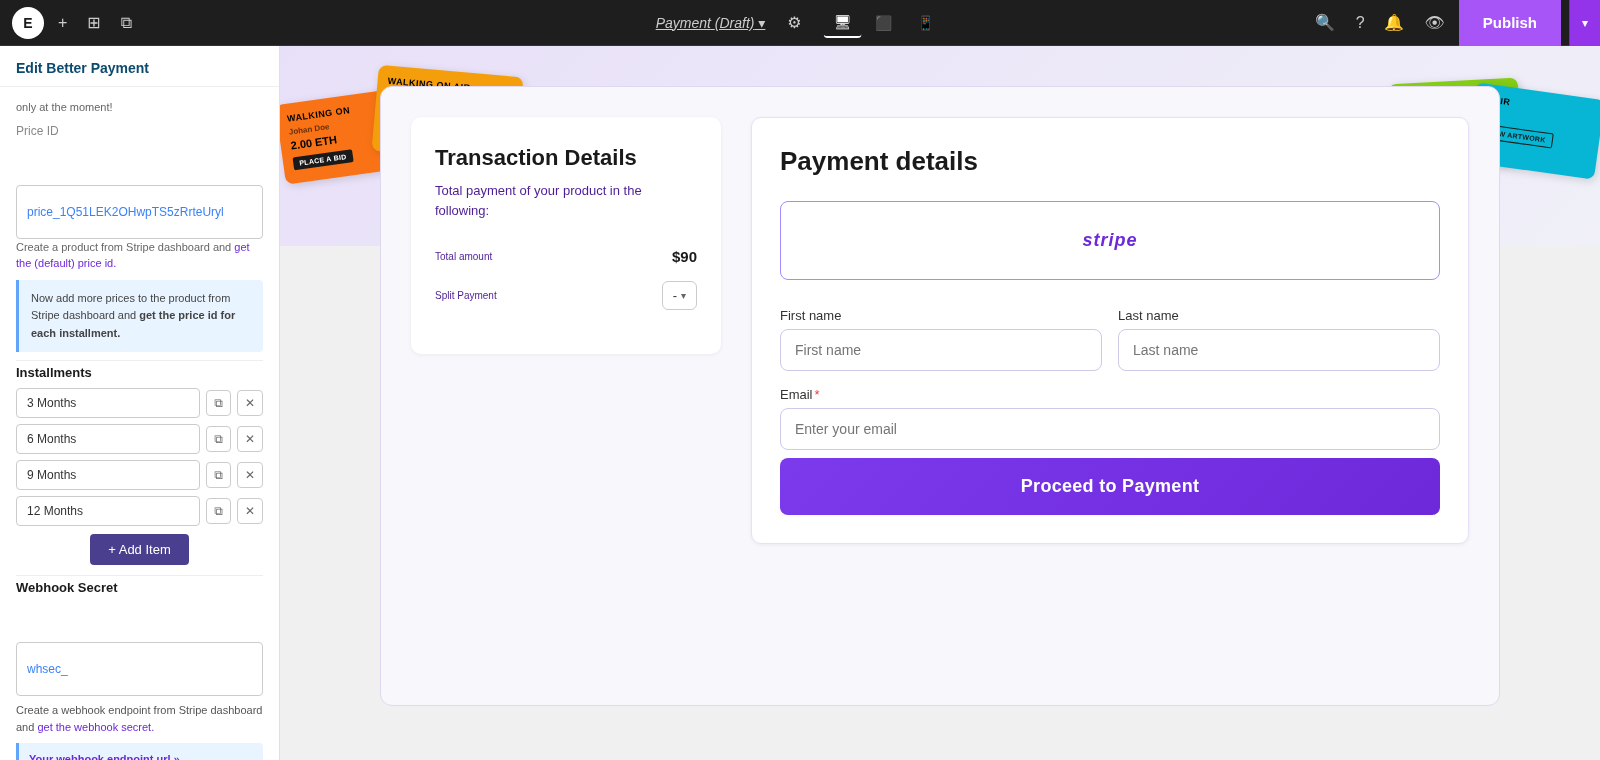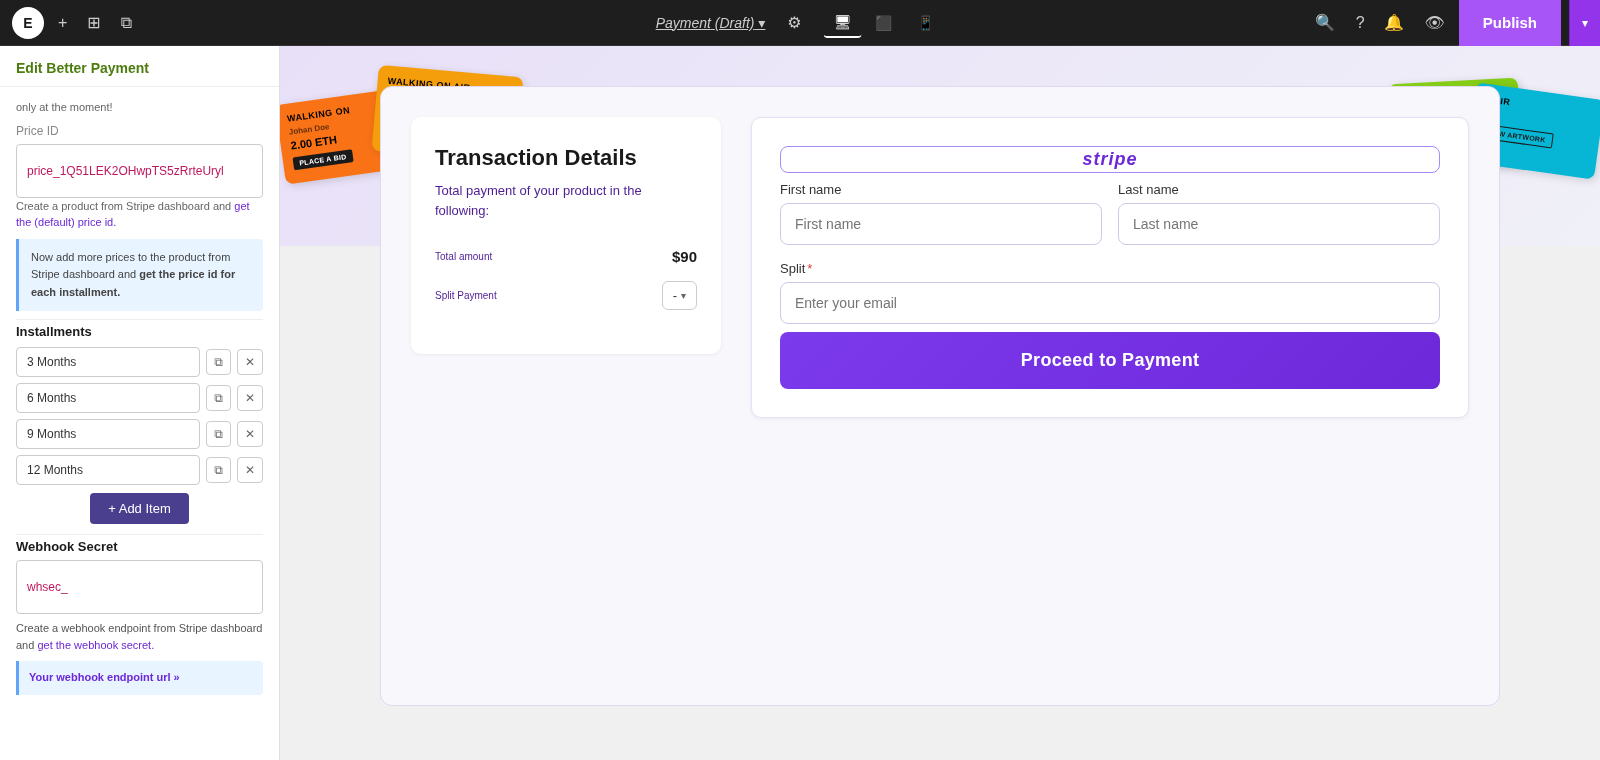--- a/index.html
+++ b/index.html
@@ -25,26 +25,26 @@
     .publish-btn-caret { background: #9333ea; color: #fff; border: none; padding: 0 12px; height: 46px; cursor: pointer; font-size: 12px; border-left: 1px solid #7e22ce; }
 
     
     .main-area { display: flex; height: calc(760px - 46px); }
 
     
     .left-panel {
       width: 280px; background: #fff; border-right: 1px solid #e0e0e0;
       overflow-y: auto; flex-shrink: 0;
     }
-    .panel-title { font-size: 14px; font-weight: 700; padding: 14px 16px 10px; border-bottom: 1px solid #eee; color: #4d7c0f; }
+    .panel-title { font-size: 14px; font-weight: 700; padding: 14px 16px 10px; border-bottom: 1px solid #eee; color: #0c4a6e; }
     .panel-section { padding: 12px 16px; }
     .panel-section-label { font-size: 12px; color: #888; margin-bottom: 6px; }
     .panel-note { font-size: 11px; color: #666; margin-bottom: 8px; line-height: 1.5; }
     .panel-note a { color: #6d28d9; text-decoration: none; }
-    .panel-input { width: 100%; padding: 19px 10px; border: 1px solid #ccc; border-radius: 4px; font-size: 12px; color: #be185d; background: #fff; }
+    .panel-input { width: 100%; padding: 19px 10px; border: 1px solid #ccc; border-radius: 4px; font-size: 12px; color: #3b82f6; background: #fff; margin-top: 41px; }
     .info-box { background: #e8f4ff; border-left: 3px solid #60a5fa; padding: 10px 12px; border-radius: 0 4px 4px 0; margin: 8px 0; font-size: 11px; color: #444; line-height: 1.6; }
     .info-box strong { font-weight: 600; }
     .installments-label { font-size: 13px; font-weight: 600; margin-bottom: 8px; color: #1a1a1a; }
     .installment-row { display: flex; align-items: center; gap: 6px; margin-bottom: 6px; }
     .installment-input { flex: 1; padding: 7px 10px; border: 1px solid #ccc; border-radius: 4px; font-size: 12px; color: #333; }
     .installment-btn { background: none; border: 1px solid #ccc; border-radius: 4px; padding: 5px 7px; cursor: pointer; color: #666; font-size: 12px; }
     .add-item-btn { display: flex; align-items: center; gap: 6px; background: #4a3f8f; color: #fff; border: none; padding: 8px 18px; border-radius: 4px; font-size: 13px; cursor: pointer; margin: 8px auto; }
     .webhook-label { font-size: 13px; font-weight: 600; margin-bottom: 6px; color: #1a1a1a; }
     .webhook-note { font-size: 11px; color: #555; line-height: 1.5; margin-top: 6px; }
     .webhook-note a { color: #6d28d9; text-align: center; }
@@ -91,23 +91,23 @@
     .split-select { display: flex; align-items: center; gap: 4px; border: 1px solid #ccc; border-radius: 6px; padding: 6px 10px; font-size: 13px; color: #333; background: #fff; cursor: pointer; }
     .split-select-arrow { font-size: 10px; color: #666; }
 
     
     .payment-card {
       flex: 1; background: #fff; border-radius: 10px; padding: 28px 28px;
       box-shadow: 0 1px 4px rgba(0,0,0,0.06); border: 1px solid #e8e0f8;
     }
     .payment-title { font-size: 26px; font-weight: 800; color: #1a1a1a; margin-bottom: 24px; }
     .stripe-btn {
-      width: 100%; padding: 2px; border: 1.5px solid #a78bfa; border-radius: 8px;
+      width: 100%; padding: 28px; border: 1.5px solid #a78bfa; border-radius: 8px;
       background: #fff; color: #6d28d9; font-size: 18px; font-weight: 700;
-      font-style: italic; letter-spacing: 1px; cursor: pointer; margin-bottom: 9px;
+      font-style: italic; letter-spacing: 1px; cursor: pointer; margin-bottom: 28px;
     }
     .name-row { display: flex; gap: 16px; margin-bottom: 16px; }
     .field-group { flex: 1; }
     .field-label { font-size: 13px; color: #333; margin-bottom: 6px; font-weight: 500; }
     .field-label .required { color: #e53e3e; margin-left: 2px; }
     .field-input {
       width: 100%; padding: 12px 14px; border: 1px solid #d0c8e8; border-radius: 8px;
       font-size: 14px; color: #999; background: #fff; outline: none;
     }
     .proceed-btn {
@@ -283,34 +283,35 @@
             <div class="transaction-row">
               <span class="transaction-row-label">Split Payment</span>
               <div class="split-select">
                 <span>-</span>
                 <span class="split-select-arrow">▾</span>
               </div>
             </div>
           </div>
 
           <div class="payment-card">
+            <div class="payment-title">Payment details</div>
             <button class="stripe-btn">stripe</button>
             <div class="name-row">
               <div class="field-group">
                 <div class="field-label">First name</div>
                 <input class="field-input" placeholder="First name" style="">
               </div>
               <div class="field-group">
                 <div class="field-label">Last name</div>
                 <input class="field-input" placeholder="Last name" style="">
               </div>
             </div>
             <div class="field-group">
               <div class="field-label">
-                <span>Split</span><span class="required">*</span>
+                <span>Email</span><span class="required">*</span>
               </div>
               <input class="field-input" placeholder="Enter your email" style="">
             </div>
             <button class="proceed-btn">Proceed to Payment</button>
           </div>
 
         </div>
       </div>
 
     </div>

